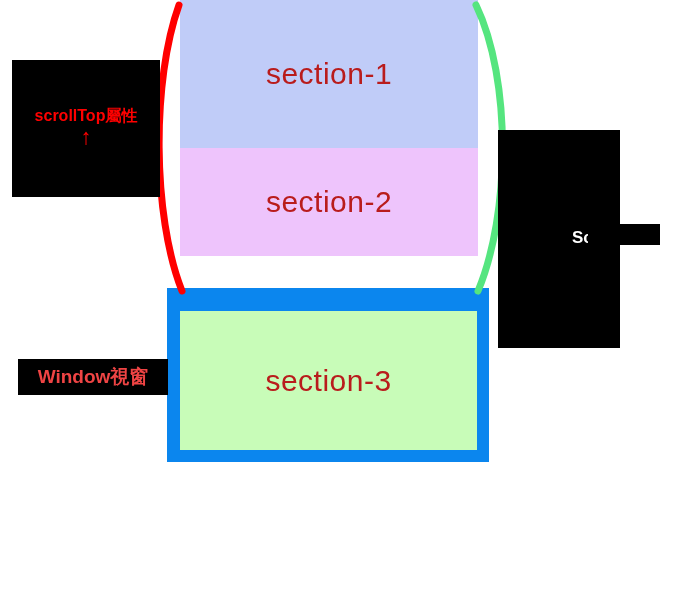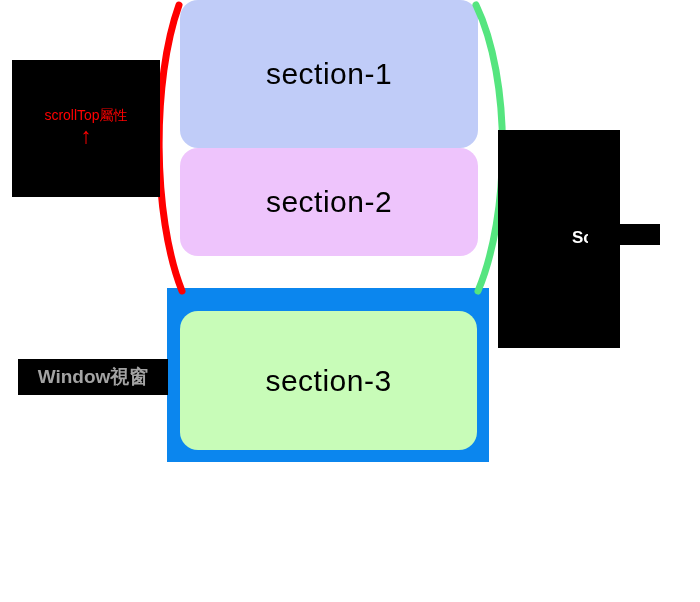--- a/index.html
+++ b/index.html
@@ -17,26 +17,25 @@
   }
 
   
   .section {
     position: absolute;
     left: 180px;
     width: 298px;
     display: flex;
     align-items: center;
     justify-content: center;
-    color: #000000;
+    color: #b91c1c;
     font-size: 30px;
     font-weight: 400;
     letter-spacing: .5px;
     box-sizing: border-box;
-    border-radius: 18px;
   }
   #sec1 { top: 0px;   height: 148px; background: #c0ccf8; }
   #sec2 { top: 148px; height: 108px; background: #eec4fc; }
   #sec4 { top: 466px; height: 136px; background: #fce098; }
 
   
   #viewport-frame {
     position: absolute;
     left: 167px;
     top: 288px;
@@ -74,40 +73,40 @@
   }
   #note-scrolltop {
     left: 12px;
     top: 60px;
     width: 148px;
     height: 137px;
     padding: 6px 4px;
   }
   #note-scrolltop .line {
     color: #ff0000;
-    font-size: 14px;
-    font-weight: normal;
+    font-size: 16px;
+    font-weight: bold;
     line-height: 1.12;
     white-space: nowrap;
   }
   #note-scrolltop .arrow-up {
     color: #ff0000;
     font-size: 22px;
     line-height: 1;
     margin: 1px 0 2px 0;
   }
 
   #note-window {
     left: 18px;
     top: 359px;
     width: 150px;
     height: 36px;
   }
   #note-window .line {
-    color: #a3a3a3;
+    color: #ef4444;
     font-size: 19px;
     font-weight: bold;
     white-space: nowrap;
   }
 
   #note-right {
     left: 498px;
     top: 130px;
     width: 122px;
     height: 218px;

